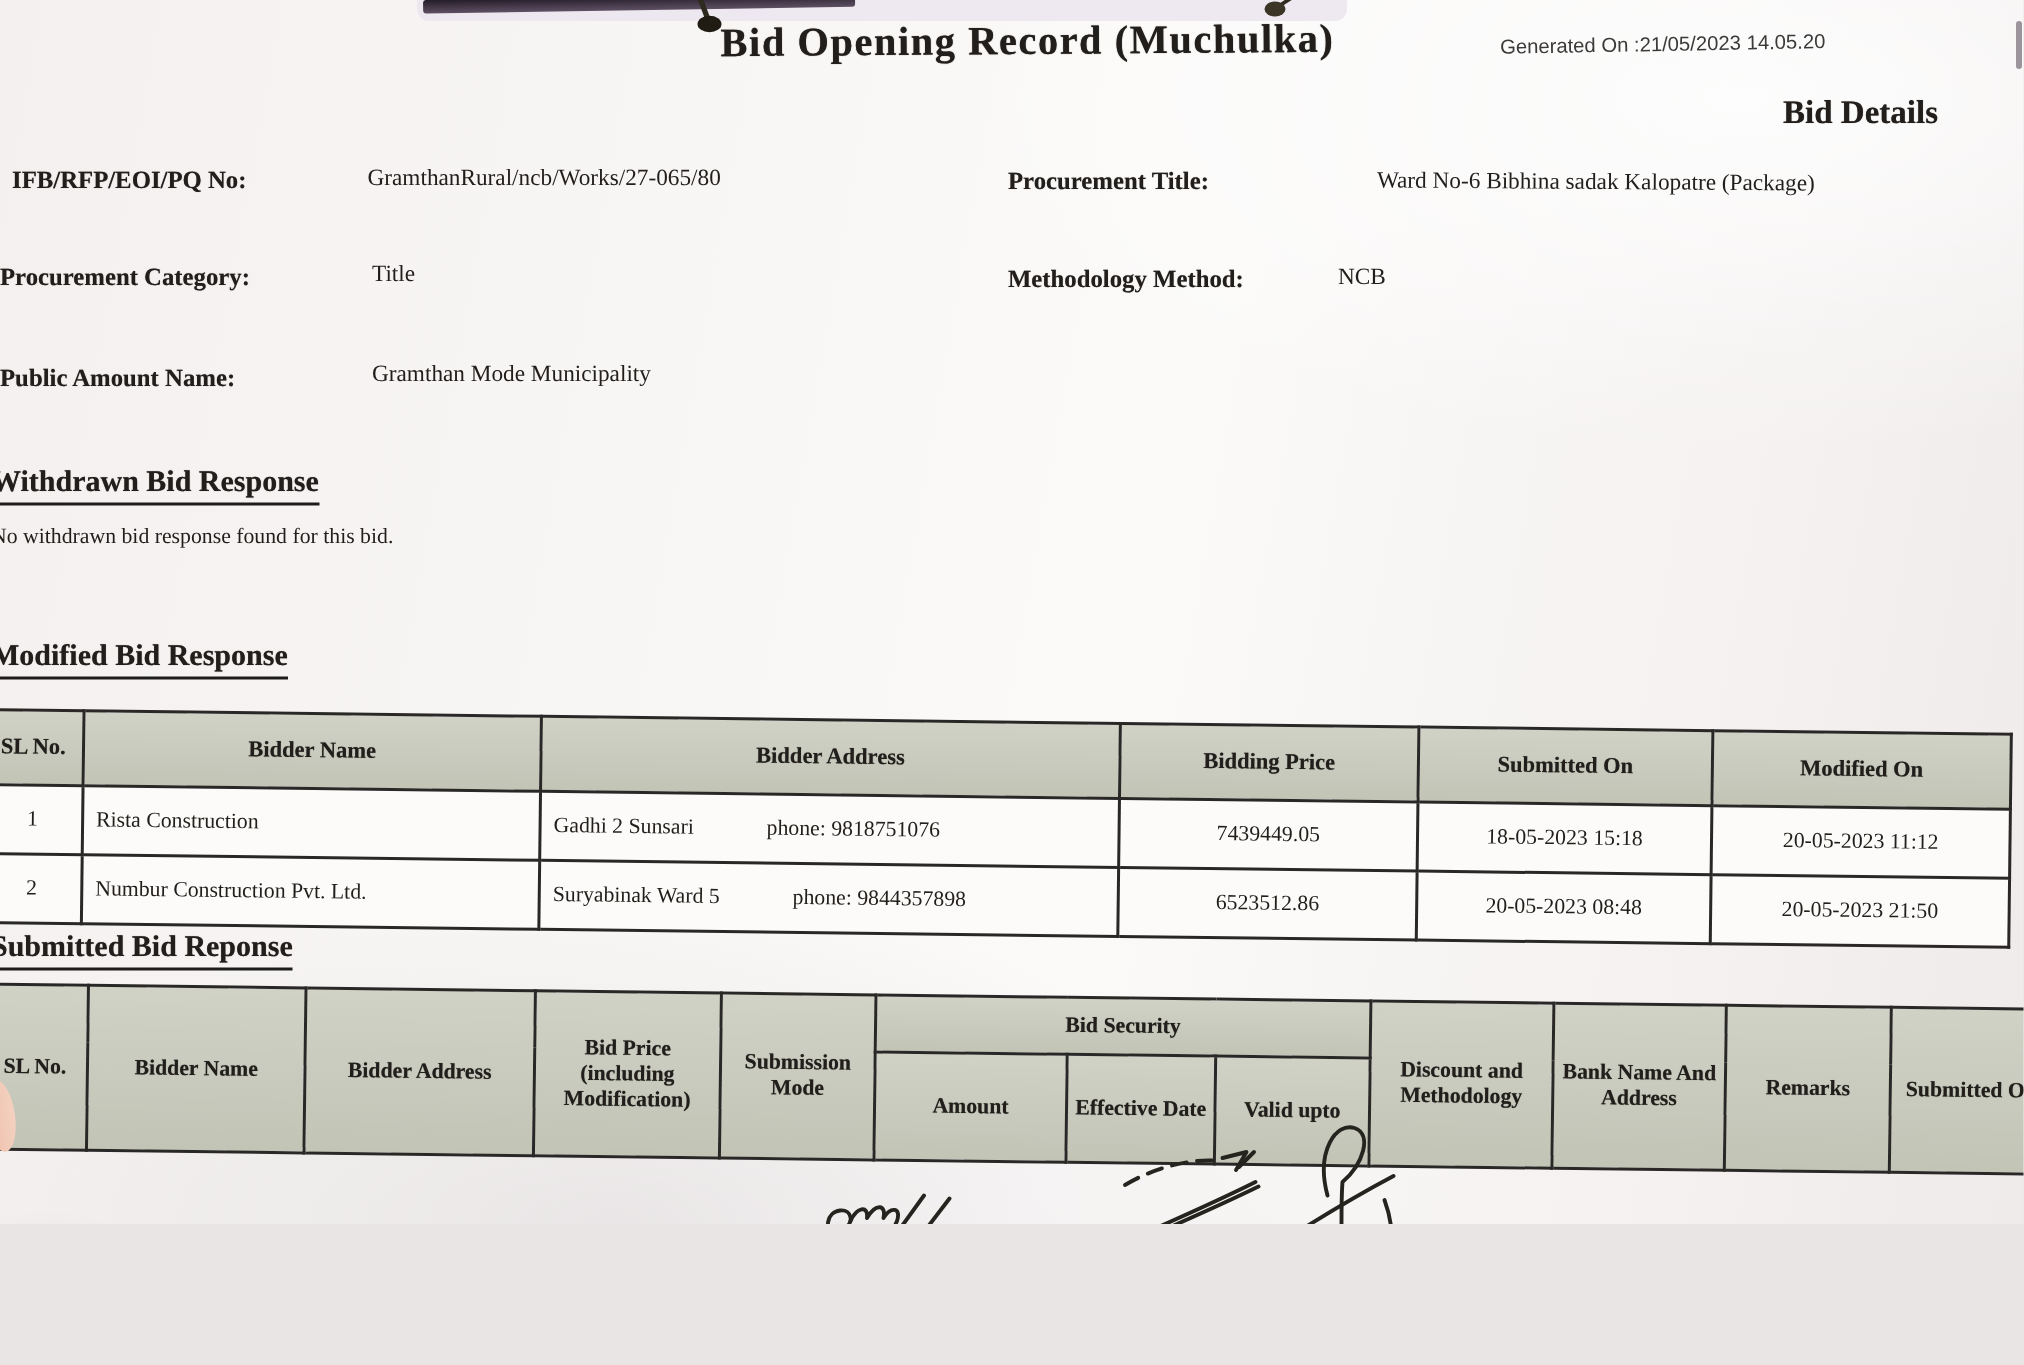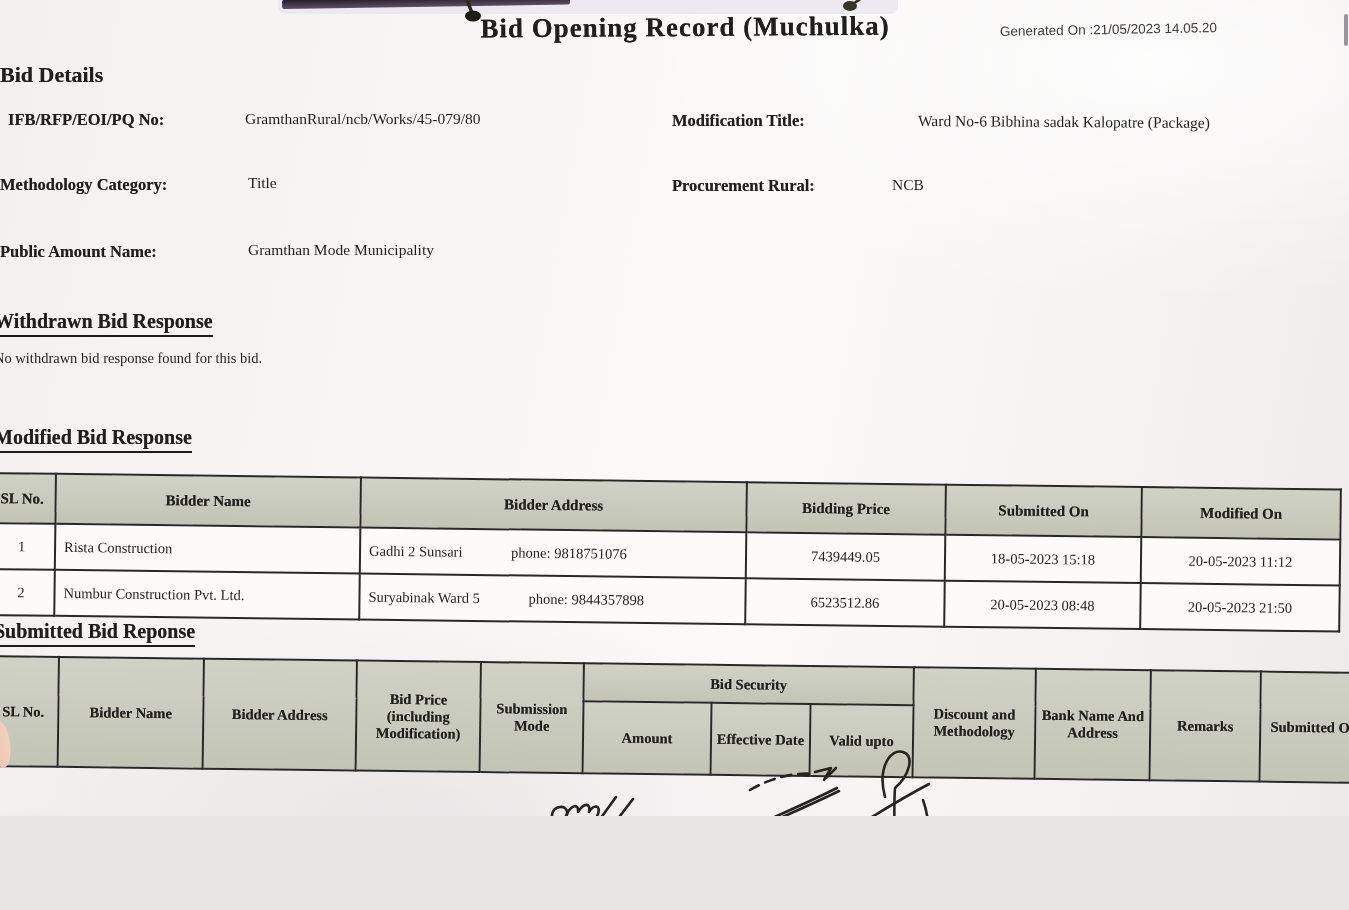--- a/index.html
+++ b/index.html
@@ -15,21 +15,21 @@
   .abs{position:absolute;}
   
   .edge-band{left:278px;top:0;width:620px;height:14px;background:#e9e3ed;opacity:.75;border-radius:0 0 8px 8px;}
   .edge-strip{left:282px;top:0;width:288px;height:9px;border-radius:2px;
     background:linear-gradient(to bottom,#241c28,#5e4f63);transform:rotate(-0.9deg);transform-origin:left top;}
   .edge-sliver-right{left:1344px;top:14px;width:4px;height:32px;background:#847a86;border-radius:2px;opacity:.8;}
   
   .doc-title{left:0;right:0;top:12px;text-align:center;font-size:27px;font-weight:700;letter-spacing:1px;
     transform:rotate(-0.4deg);text-shadow:0 0 .6px rgba(30,28,25,.8);}
   .generated-on{left:1000px;top:22px;font-size:13.5px;color:#3c3a38;transform:rotate(-1deg);font-family:"Liberation Sans",sans-serif;}
-  .bid-details-heading{left:0;width:1292px;top:62px;text-align:left;font-size:22px;font-weight:700;text-shadow:0 0 .5px rgba(30,28,25,.7);}
+  .bid-details-heading{left:0;width:1292px;top:62px;text-align:right;font-size:22px;font-weight:700;text-shadow:0 0 .5px rgba(30,28,25,.7);}
   .section-heading{font-size:20px;font-weight:700;display:inline-block;border-bottom:2.5px solid #1e1c1a;
     padding-bottom:2px;text-shadow:0 0 .5px rgba(30,28,25,.7);}
   
   .flabel{font-weight:700;font-size:16.5px;text-shadow:0 0 .5px rgba(30,28,25,.6);}
   .fvalue{font-size:15.5px;}
   
   table{border-collapse:collapse;table-layout:fixed;background:rgba(253,252,250,.65);}
   .doc-table{transform:rotate(0.7deg);transform-origin:0 0;}
   th,td{border:2px solid #2a2826;overflow:hidden;}
   th{background:linear-gradient(#d0d2c6,#c2c4b6);font-size:15px;font-weight:700;text-align:center;padding:3px 4px;
@@ -72,27 +72,27 @@
     <line x1="11" y1="7" x2="22" y2="0" stroke-width="2.5"></line>
     <ellipse cx="10" cy="8" rx="7" ry="5" fill="#3a3526"></ellipse>
   </svg>
 
   <div class="abs doc-title">Bid Opening Record (Muchulka)</div>
   <div class="abs generated-on">Generated On :21/05/2023 14.05.20</div>
 
   <div class="abs bid-details-heading">Bid Details</div>
 
   <div class="abs flabel" style="left:8px;top:110px">IFB/RFP/EOI/PQ No:</div>
-  <div class="abs fvalue" style="left:245px;top:110px">GramthanRural/ncb/Works/45-079/80</div>
-  <div class="abs flabel" style="left:672px;top:111px">Modification Title:</div>
+  <div class="abs fvalue" style="left:245px;top:110px">GramthanRural/ncb/Works/27-065/80</div>
+  <div class="abs flabel" style="left:672px;top:111px">Procurement Title:</div>
   <div class="abs fvalue" style="left:918px;top:113px;transform:rotate(0.4deg)">Ward No-6 Bibhina sadak Kalopatre (Package)</div>
 
-  <div class="abs flabel" style="left:0px;top:175px">Methodology Category:</div>
+  <div class="abs flabel" style="left:0px;top:175px">Procurement Category:</div>
   <div class="abs fvalue" style="left:248px;top:174px">Title</div>
-  <div class="abs flabel" style="left:672px;top:176px">Procurement Rural:</div>
+  <div class="abs flabel" style="left:672px;top:176px">Methodology Method:</div>
   <div class="abs fvalue" style="left:892px;top:176px">NCB</div>
 
   <div class="abs flabel" style="left:0px;top:242px">Public Amount Name:</div>
   <div class="abs fvalue" style="left:248px;top:241px">Gramthan Mode Municipality</div>
 
   <div class="abs" style="left:-6px;top:310px">
     <span class="section-heading">Withdrawn Bid Response</span>
   </div>
   <div class="abs" style="left:-6px;top:350px;font-size:14.5px">No withdrawn bid response found for this bid.</div>
 

